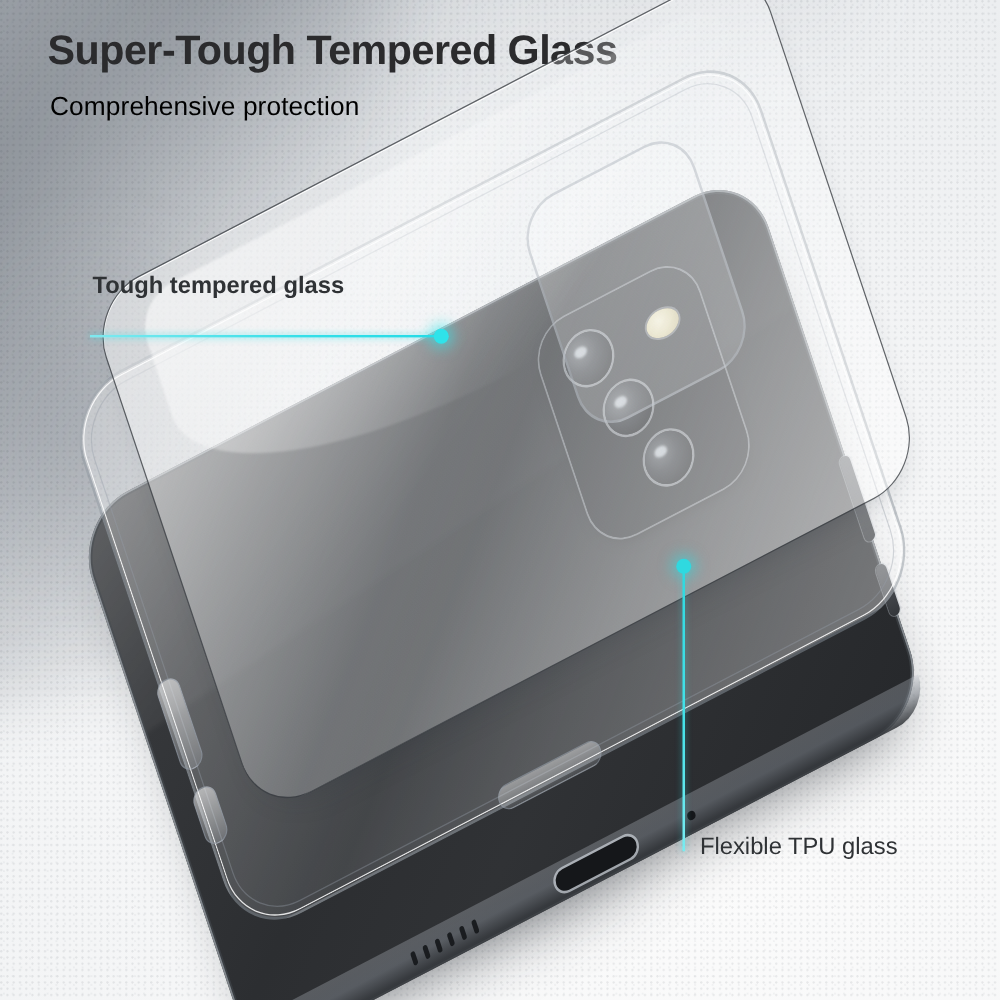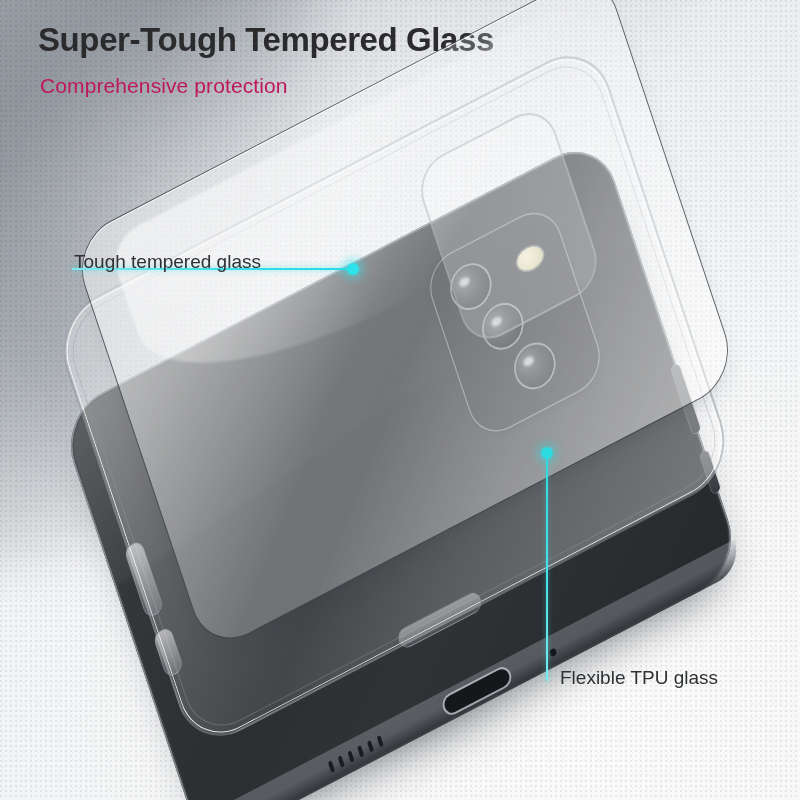--- a/index.html
+++ b/index.html
@@ -52,28 +52,28 @@
 
   
   .headline{
     position:absolute; left:38px; top:21px;
     font-size:33px; font-weight:bold; letter-spacing:-.4px;
     color:#2b2b2d; white-space:nowrap;
   }
   .subhead{
     position:absolute; left:40px; top:74px;
     font-size:21px; font-weight:normal; letter-spacing:.1px;
-    color:#be185d; white-space:nowrap;
+    color:#000000; white-space:nowrap;
   }
 
   
   .callout-label{
     position:absolute; font-size:19px; color:#2f3235; white-space:nowrap;
   }
-  #lbl-glass{ left:74px; top:251px; }
+  #lbl-glass{ left:74px; top:218px;font-weight:bold; }
   #lbl-tpu{   left:560px; top:667px; }
 
   .lead-h{
     position:absolute; left:72px; top:268px; width:282px; height:2px;
     background:linear-gradient(90deg,#7fe9ef 0%,#35dfe8 60%,#23dbe6 100%);
     box-shadow:0 0 6px rgba(45,226,235,.75);
   }
   .lead-h-dot{
     position:absolute; left:347px; top:263px; width:12px; height:12px; border-radius:50%;
     background:#2fe3ea; box-shadow:0 0 10px 4px rgba(47,227,234,.55);

